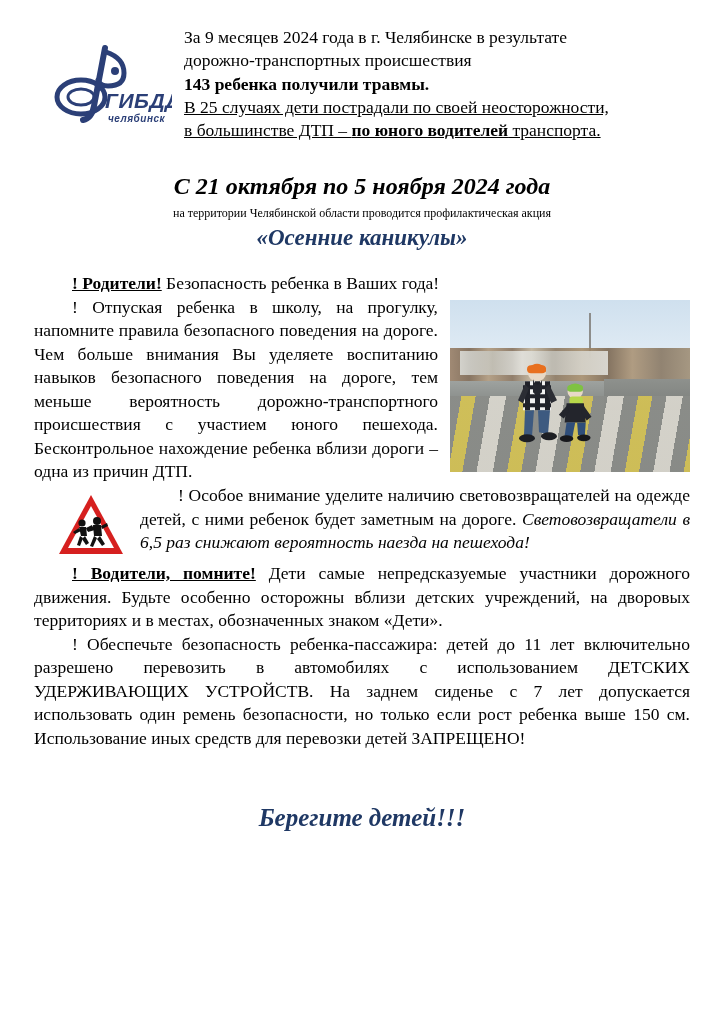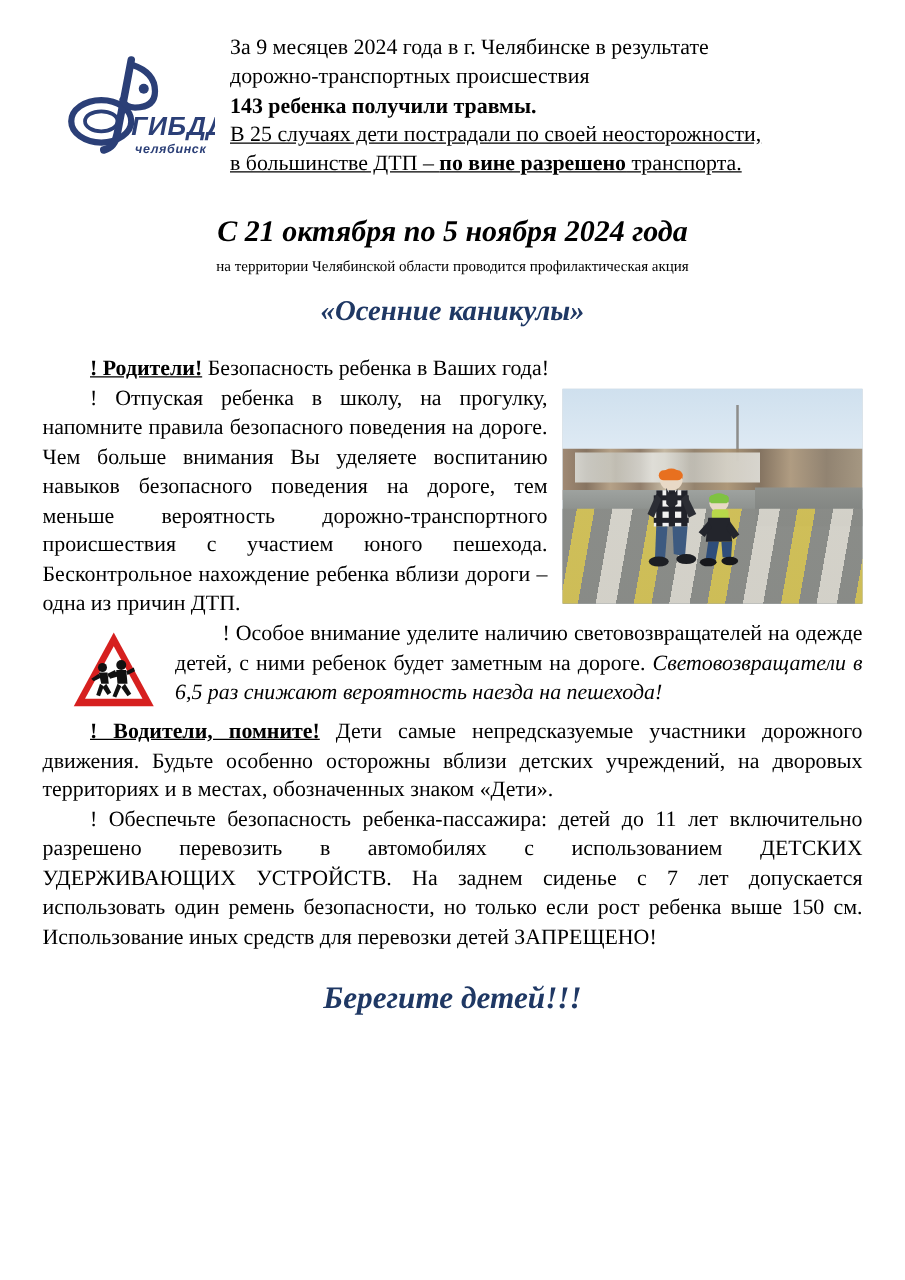--- a/index.html
+++ b/index.html
@@ -64,21 +64,20 @@
   }
   .campaign .region {
     font-size: 12px;
     line-height: 1.5;
   }
   .campaign .title {
     font-size: 23px;
     font-weight: bold;
     font-style: italic;
     color: #1f3864;
-    margin-top: 11px;
     line-height: 1.4;
   }
 
   
   .body-block {
     margin-top: 18px;
     font-size: 17.5px;
     line-height: 1.345;
     text-align: justify;
     text-justify: inter-word;
@@ -156,21 +155,21 @@
     height: 68px;
     margin: 8px 14px 2px 22px;
   }
   .sign svg { display: block; }
 
   .clear { clear: both; }
 
   
   .footer {
     text-align: center;
-    margin-top: 24px;
+    margin-top: 54px;
     font-size: 25px;
     font-weight: bold;
     font-style: italic;
     color: #1f3864;
   }
 </style>
 </head>
 <body>
 
 <div class="page">
@@ -193,21 +192,21 @@
           <text x="60" y="80" font-size="10" letter-spacing="0.5">челябинск</text>
         </g>
       </svg>
     </div>
 
     <div class="header-text">
       <span class="l1">За 9 месяцев 2024 года в г. Челябинске в результате</span>
       <span class="l2">дорожно-транспортных происшествия</span>
       <span class="l3">143 ребенка получили травмы.</span>
       <span class="l4">В 25 случаях дети пострадали по своей неосторожности,</span>
-      <span class="l5"><span>в большинстве ДТП – </span><b>по вине разрешено</b><span> транспорта.</span></span>
+      <span class="l5"><span>в большинстве ДТП – </span><b>по юного водителей</b><span> транспорта.</span></span>
     </div>
   </div>
 
   <div class="campaign">
     <div class="dates">С 21 октября по 5 ноября 2024 года</div>
     <div class="region">на территории Челябинской области проводится профилактическая акция</div>
     <div class="title">«Осенние каникулы»</div>
   </div>
 
   <div class="body-block">

